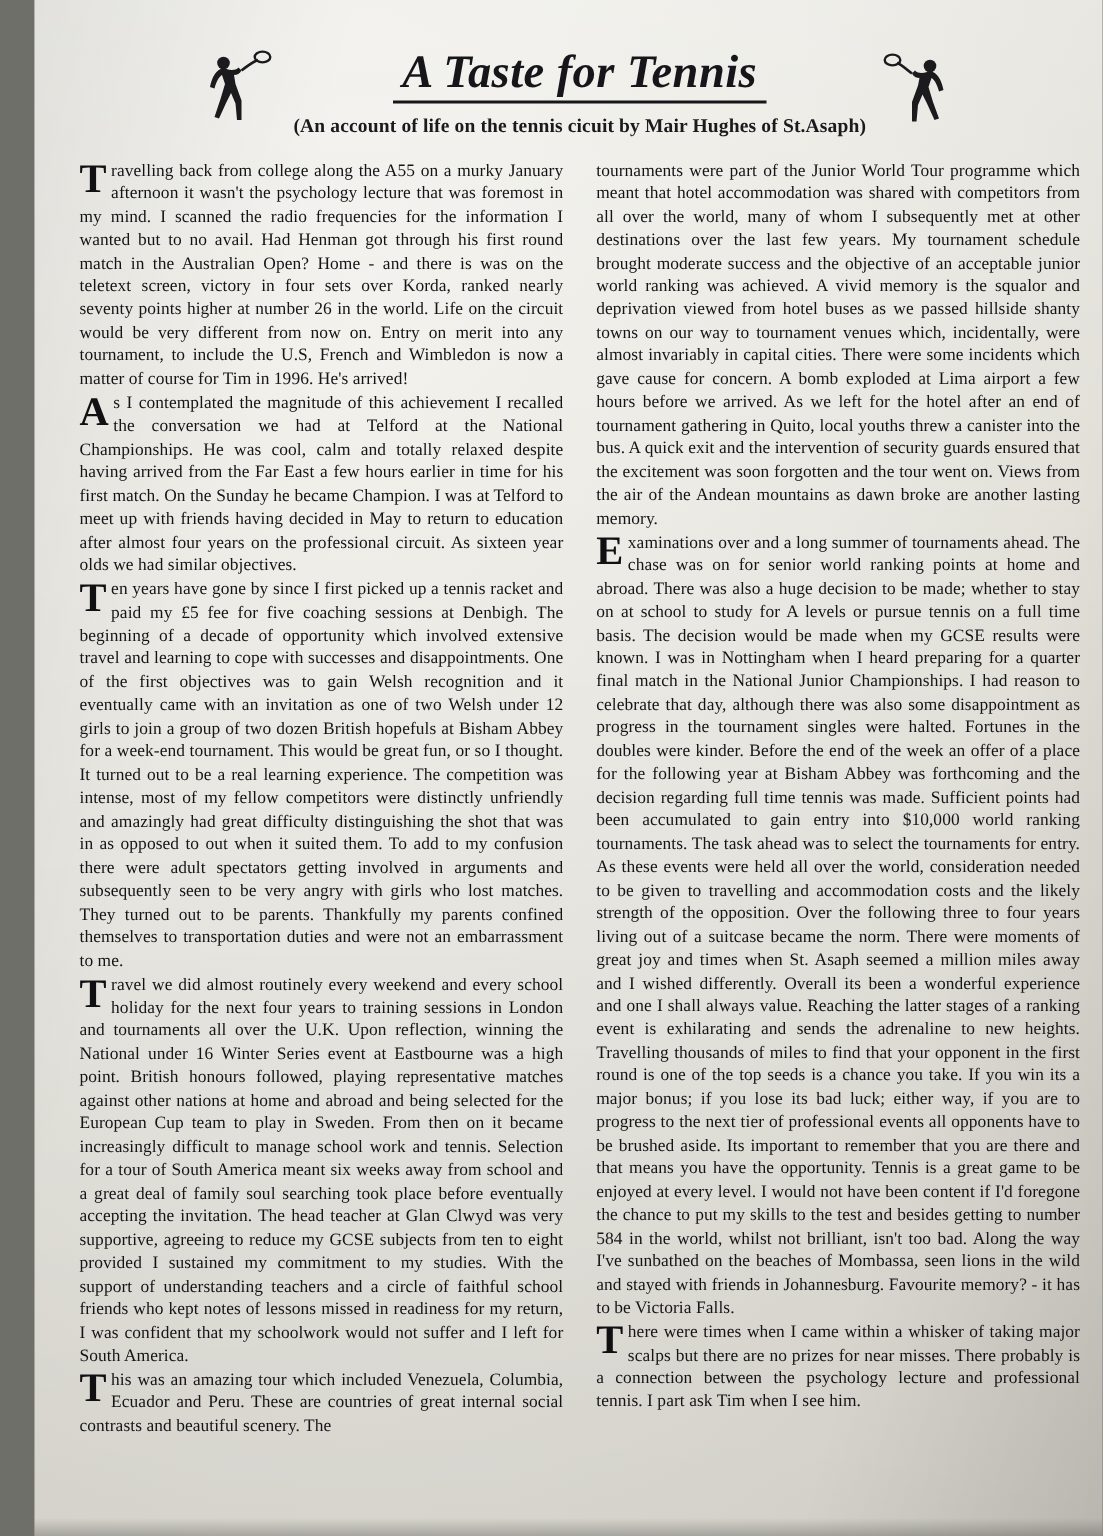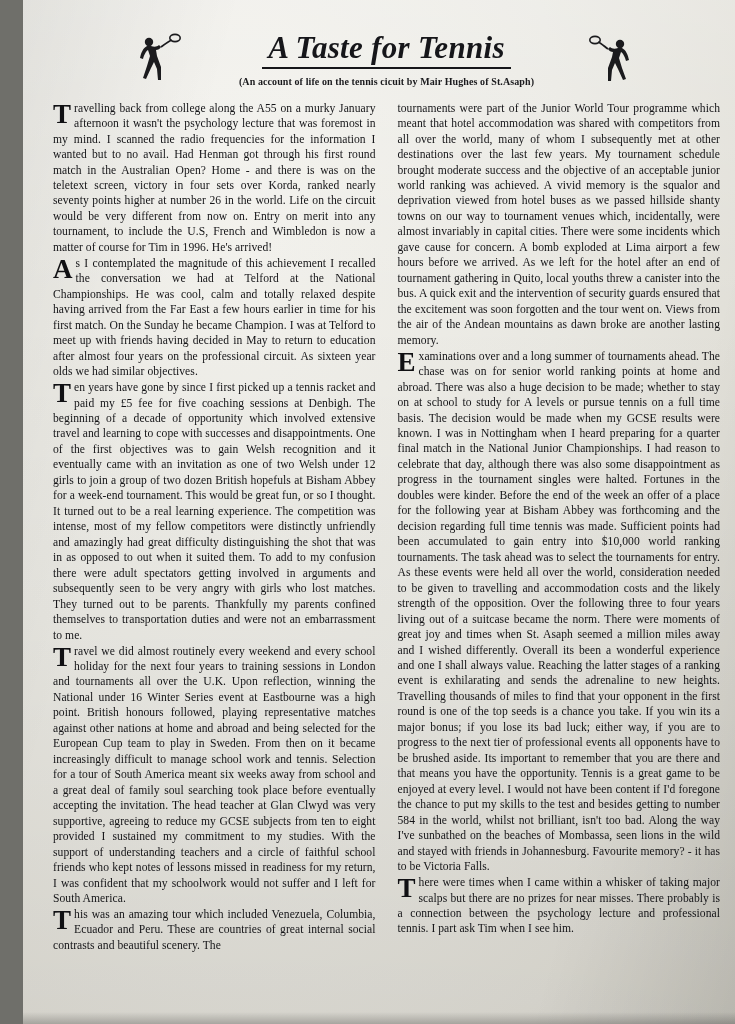--- a/index.html
+++ b/index.html
@@ -54,21 +54,21 @@
     font-size: 31px;
     letter-spacing: 0.3px;
     color: #16161a;
     margin: 0 0 1px 0;
     display: inline-block;
     border-bottom: 2px solid #16161a;
     padding: 0 6px 1px 6px;
     line-height: 1.15;
   }
   .subtitle {
-    font-size: 10px;
+    font-size: 13px;
     font-weight: bold;
     color: #1a1a1d;
     margin-top: 6px;
     letter-spacing: 0.1px;
   }
   .player {
     position: absolute;
     top: 6px;
     width: 62px;
     height: 58px;

